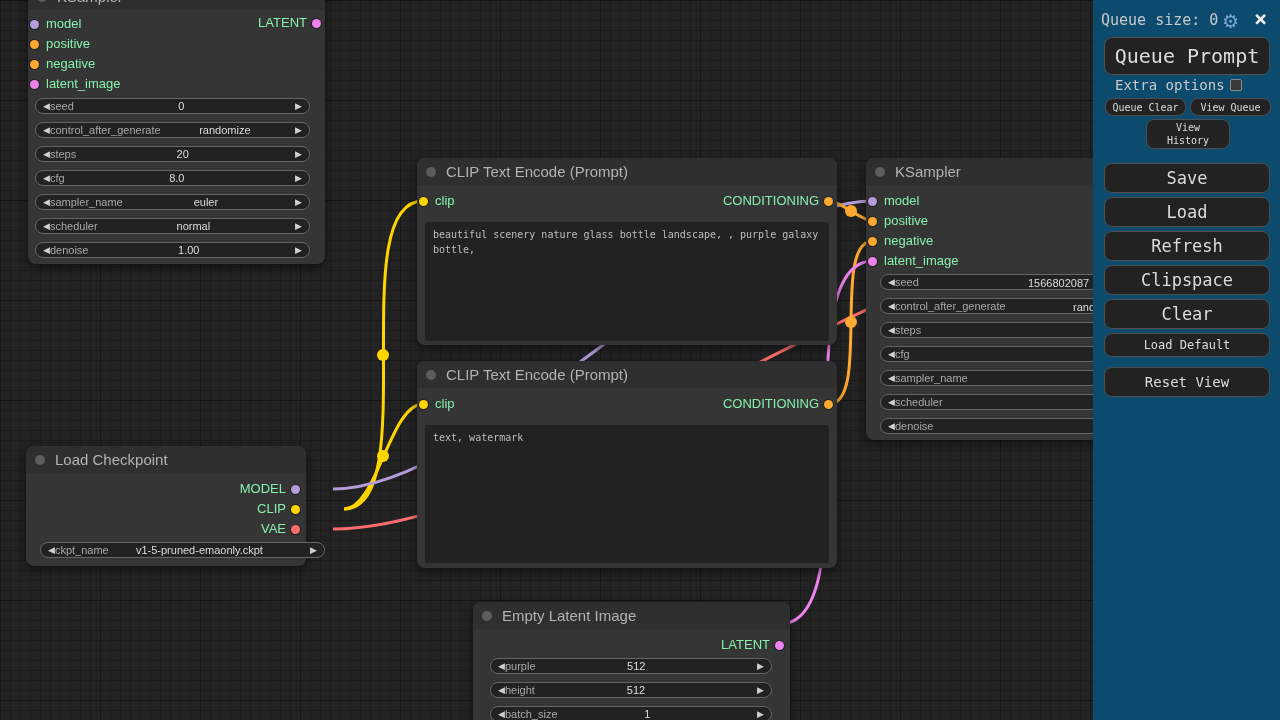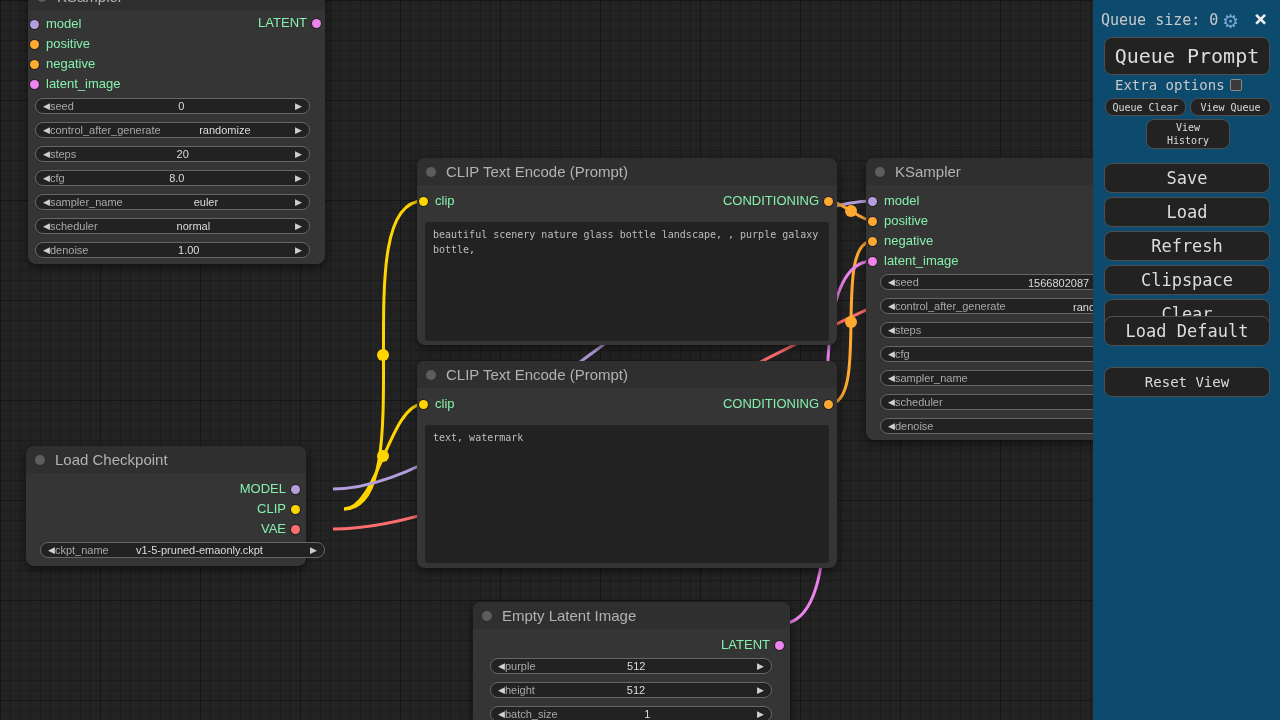--- a/index.html
+++ b/index.html
@@ -284,15 +284,15 @@
 
   <div class="mbtn" style="left:12px; top:98px; width:81px; height:18px; font-size:10px;">Queue Clear</div>
   <div class="mbtn" style="left:97px; top:98px; width:81px; height:18px; font-size:10px;">View Queue</div>
   <div class="mbtn" style="left:53px; top:119px; width:43px; height:30px; font-size:10px; line-height:13px; width:84px; padding:0 18px;">View History</div>
 
   <div class="mbtn" style="left:11px; top:163px; width:166px; height:30px; font-size:17px;">Save</div>
   <div class="mbtn" style="left:11px; top:197px; width:166px; height:30px; font-size:17px;">Load</div>
   <div class="mbtn" style="left:11px; top:231px; width:166px; height:30px; font-size:17px;">Refresh</div>
   <div class="mbtn" style="left:11px; top:265px; width:166px; height:30px; font-size:17px;">Clipspace</div>
   <div class="mbtn" style="left:11px; top:299px; width:166px; height:30px; font-size:17px;">Clear</div>
-  <div class="mbtn" style="left:11px; top:316px; width:166px; height:30px; font-size:17px;">Load Default</div>
+  <div class="mbtn" style="left:11px; top:333px; width:166px; height:24px; font-size:12px;">Load Default</div>
   <div class="mbtn" style="left:11px; top:367px; width:166px; height:30px; font-size:14px;">Reset View</div>
 </div>
 
 </body></html>

